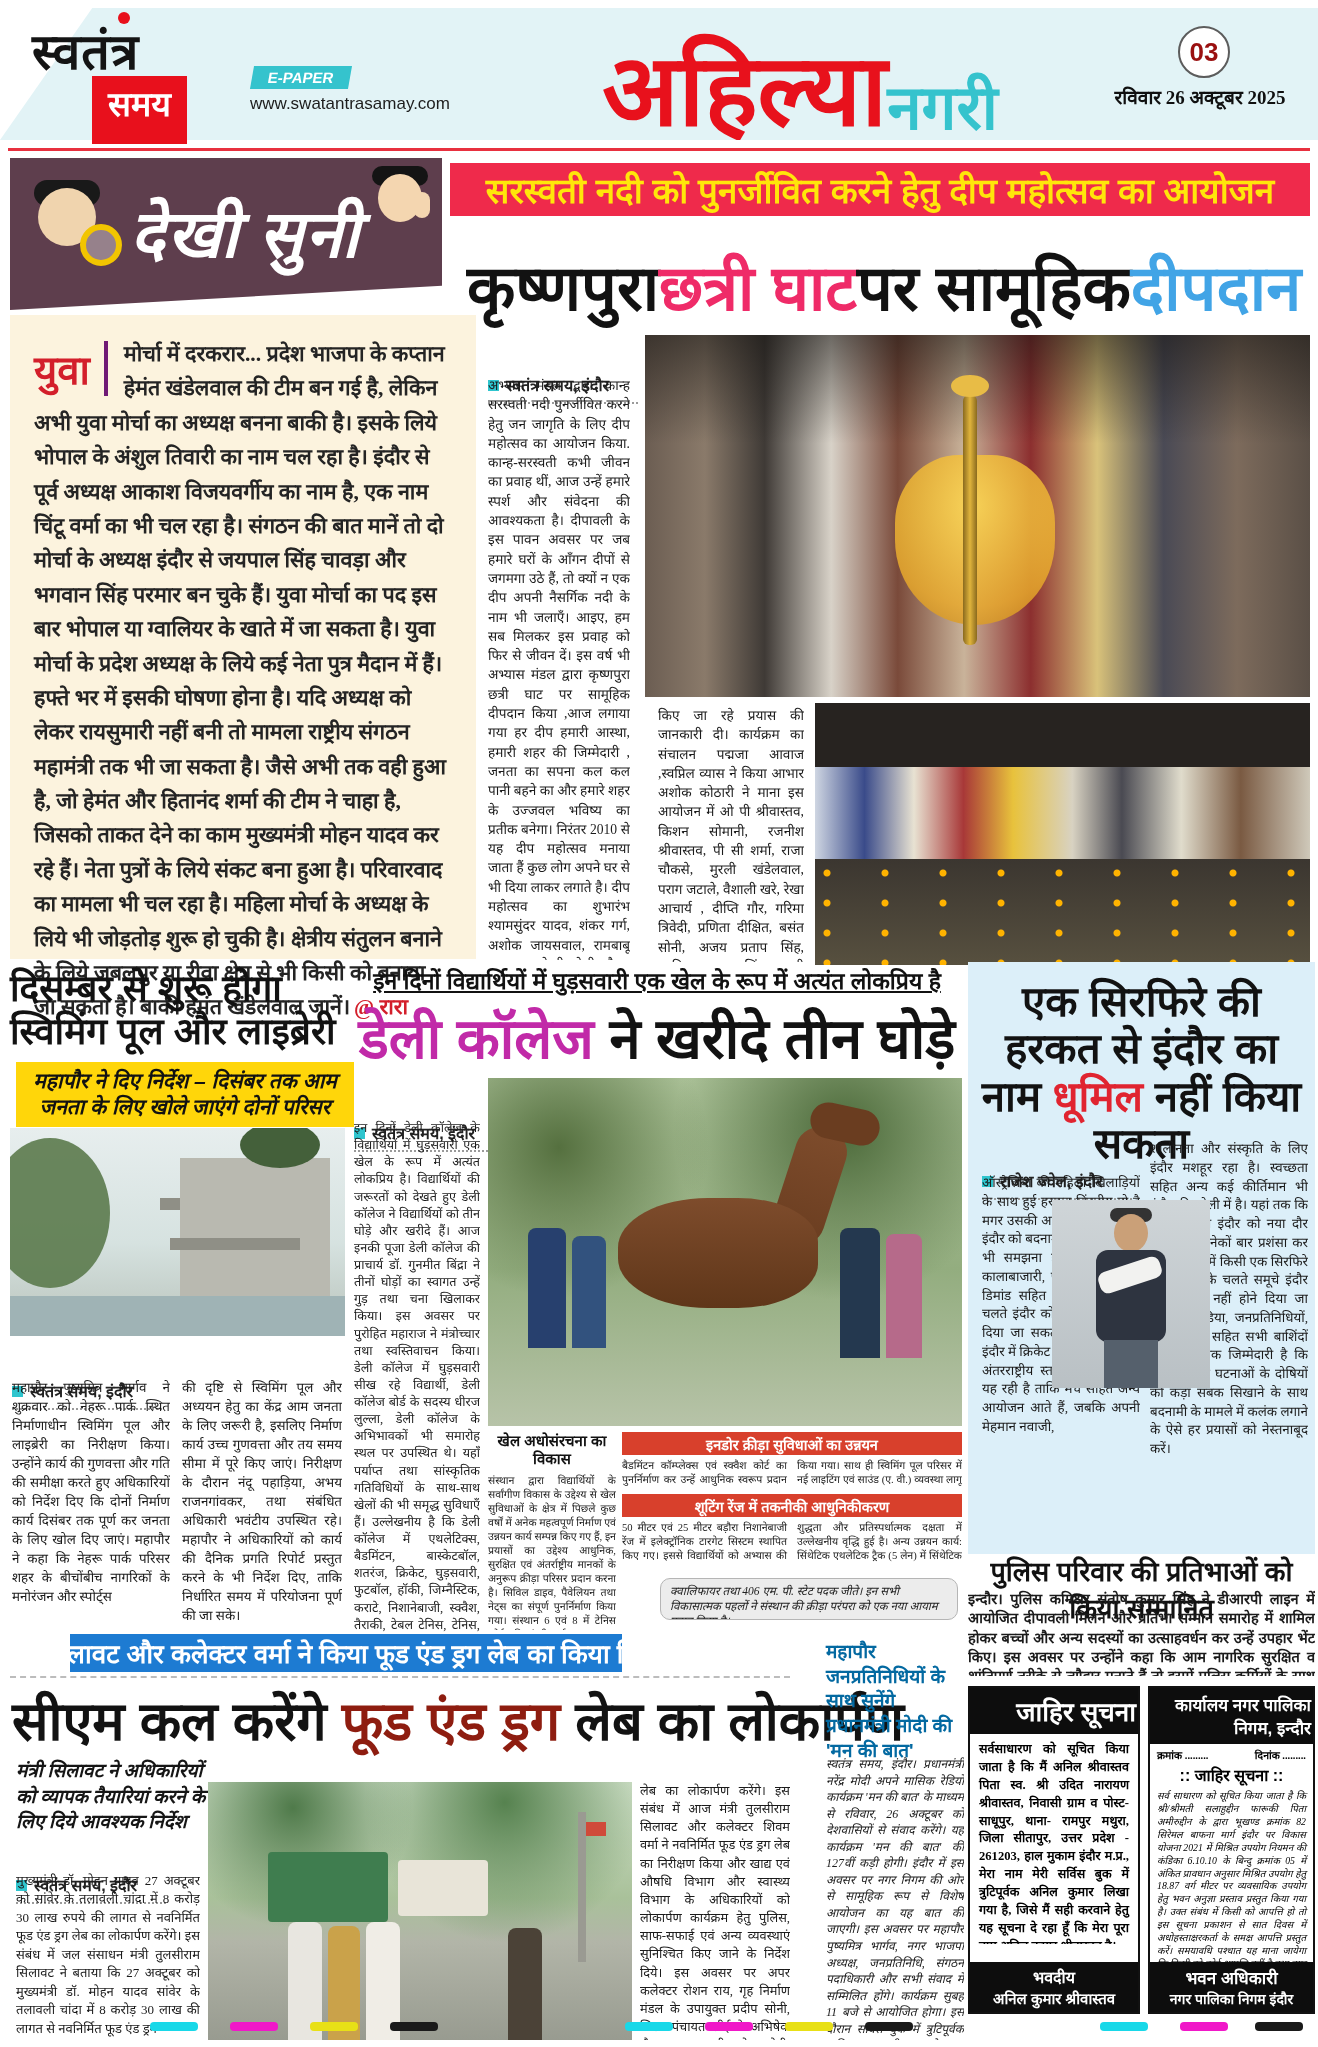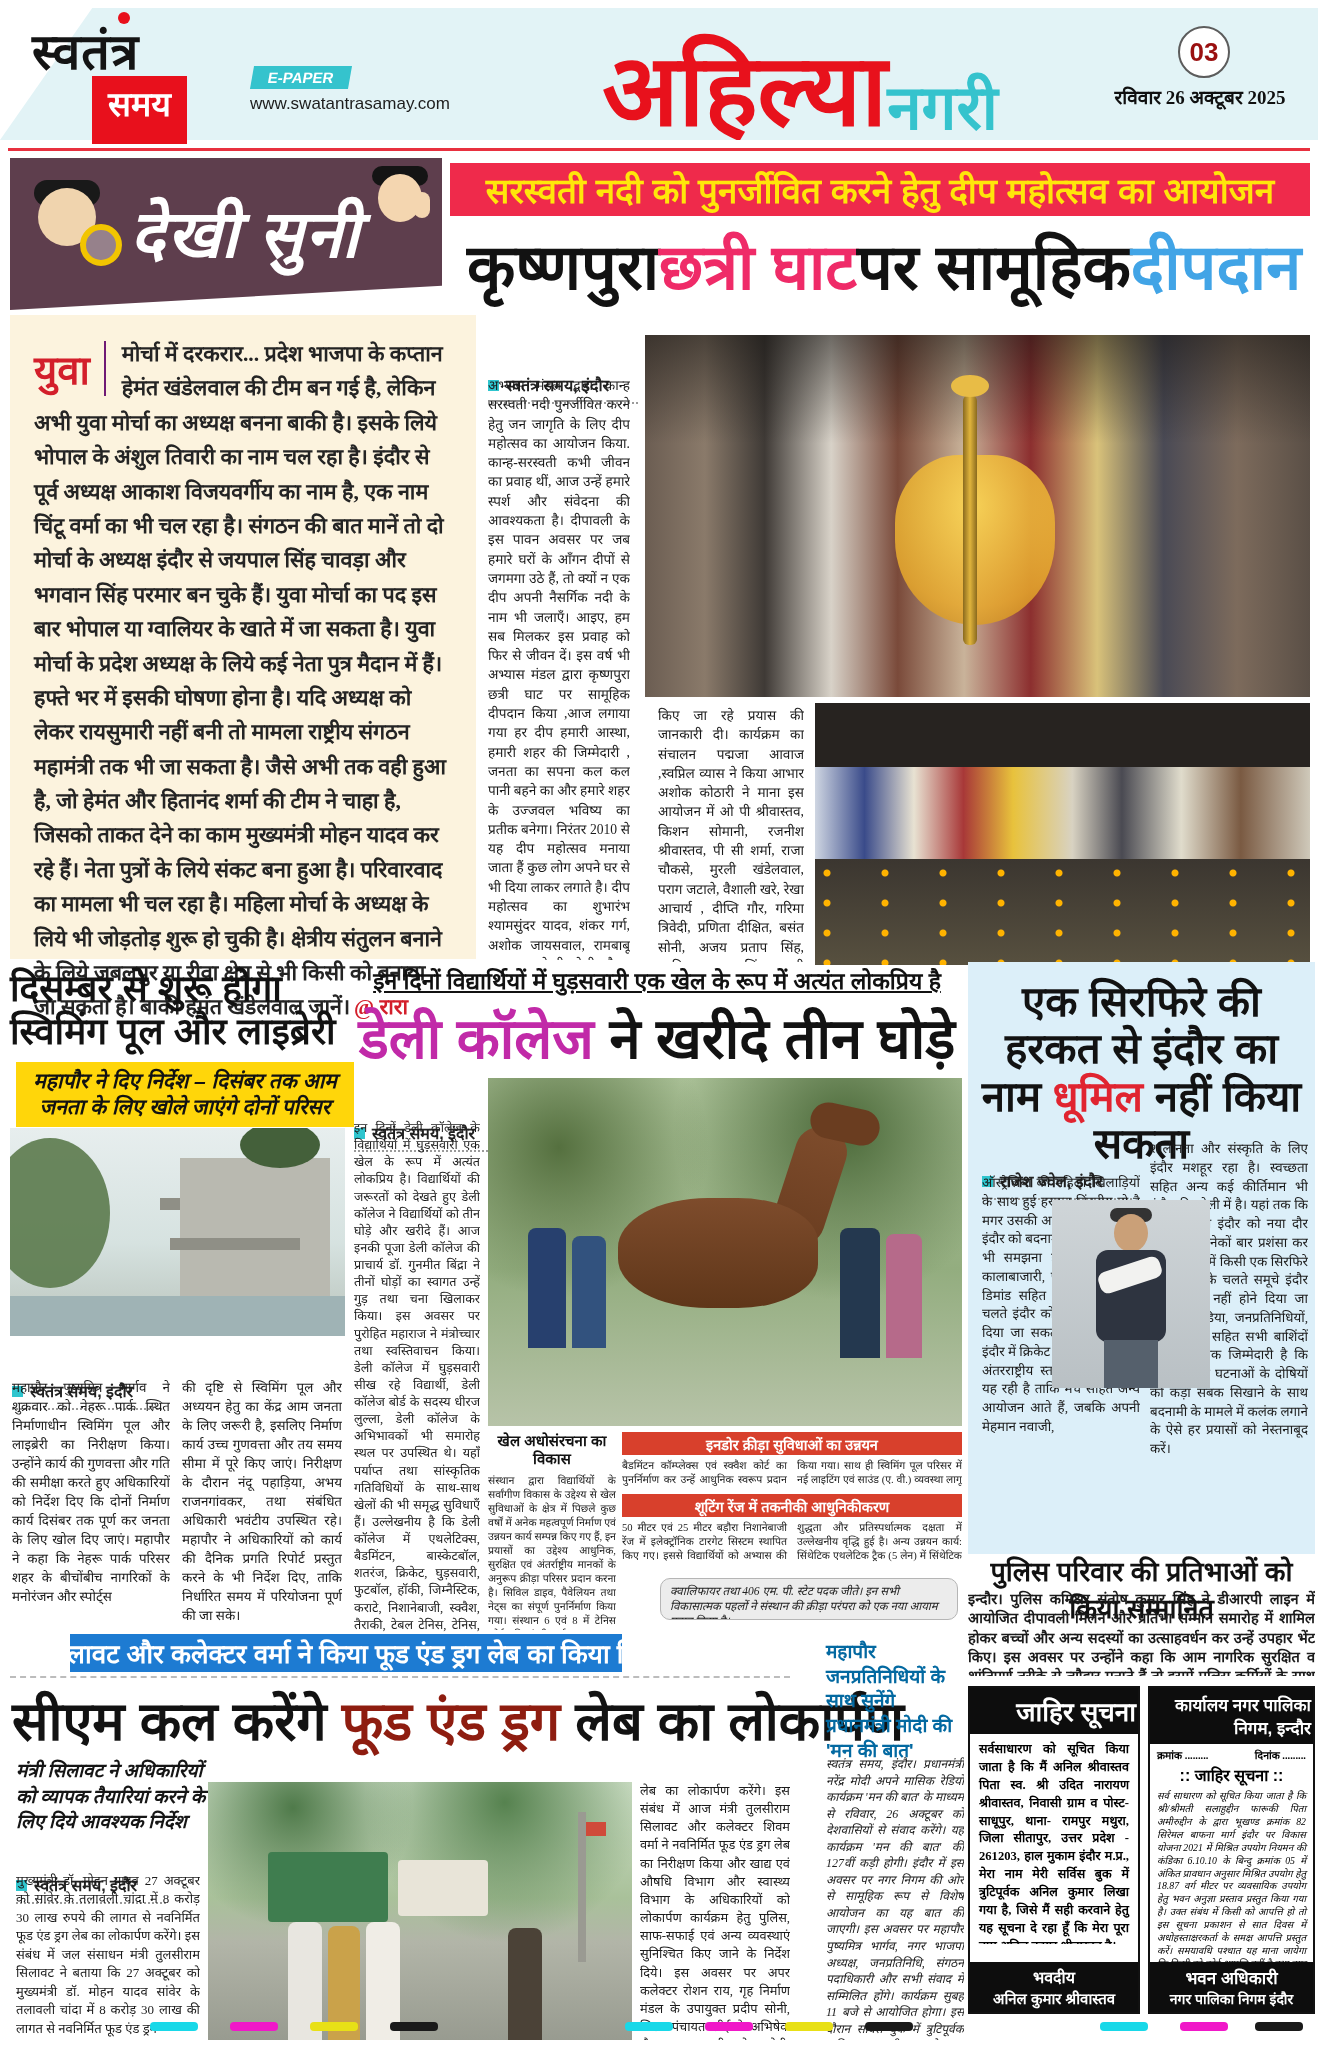--- a/index.html
+++ b/index.html
@@ -42,29 +42,29 @@
   .det-hair{position:absolute;left:24px;top:22px;width:66px;height:26px;border-radius:14px;background:#191919;}
   .det-glass{position:absolute;left:70px;top:66px;width:30px;height:30px;border-radius:50%;
              border:6px solid #f2c500;background:rgba(255,255,255,.35);}
   .girl-head{position:absolute;left:368px;top:16px;width:44px;height:48px;border-radius:50%;background:#f4d6b0;}
   .girl-hair{position:absolute;left:362px;top:8px;width:56px;height:20px;border-radius:10px;background:#141414;}
   .girl-hand{position:absolute;left:404px;top:34px;width:16px;height:26px;border-radius:8px;background:#f4d6b0;}
 
   
   .yuva{left:10px;top:315px;width:466px;height:644px;background:#fcf3de;padding:22px 24px;box-sizing:border-box;}
   .yuva-label{float:left;font-size:40px;font-weight:900;color:#d31f2b;margin:4px 16px 4px 0;
-              padding-right:14px;border-right:2px solid #701a75;font-family:"Liberation Sans",sans-serif;}
+              padding-right:14px;border-right:4px solid #701a75;font-family:"Liberation Sans",sans-serif;}
   .yuva-text{font-size:21.5px;line-height:1.6;font-weight:700;color:#242424;text-align:justify;}
   .yuva-sign{color:#d31f2b;font-weight:900;}
 
   
   .deep-banner{left:450px;top:163px;width:860px;height:53px;background:#ef2a4b;color:#ffe60a;
                display:flex;align-items:center;justify-content:center;font-size:35px;font-weight:900;
                font-family:"Liberation Sans",sans-serif;}
-  .deep-headline{left:450px;top:222px;width:868px;height:106px;display:flex;align-items:flex-start;
+  .deep-headline{left:450px;top:222px;width:868px;height:106px;display:flex;align-items:flex-end;
                  justify-content:center;font-size:63px;font-weight:900;font-family:"Liberation Sans",sans-serif;white-space:nowrap;}
   .c-black{color:#121212;} .c-pink{color:#ef2b68;} .c-blue{color:#41a4e6;} .c-maroon{color:#8e1d10;} .c-red{color:#e02430;}
   .col{position:absolute;font-size:13.6px;line-height:1.42;}
 
   
   .ph-deep-main{left:645px;top:335px;width:665px;height:362px;
     background:linear-gradient(180deg,rgba(20,18,16,.55),rgba(20,18,16,0) 30%),
     linear-gradient(90deg,#6b5d52 0%,#8a7a6a 9%,#3f3a36 18%,#d8d2c8 28%,#7a4a3a 38%,#c9b39a 48%,#8c2f2f 58%,#d9c27a 68%,#4a4a55 78%,#7d6b5c 89%,#5a4f46 100%);}
   .lamp-pole{position:absolute;left:318px;top:60px;width:14px;height:250px;background:linear-gradient(90deg,#8a6a1e,#e0b43c,#8a6a1e);border-radius:6px;}
   .lamp-top{position:absolute;left:306px;top:40px;width:38px;height:22px;border-radius:50%;background:#e8bc46;}

